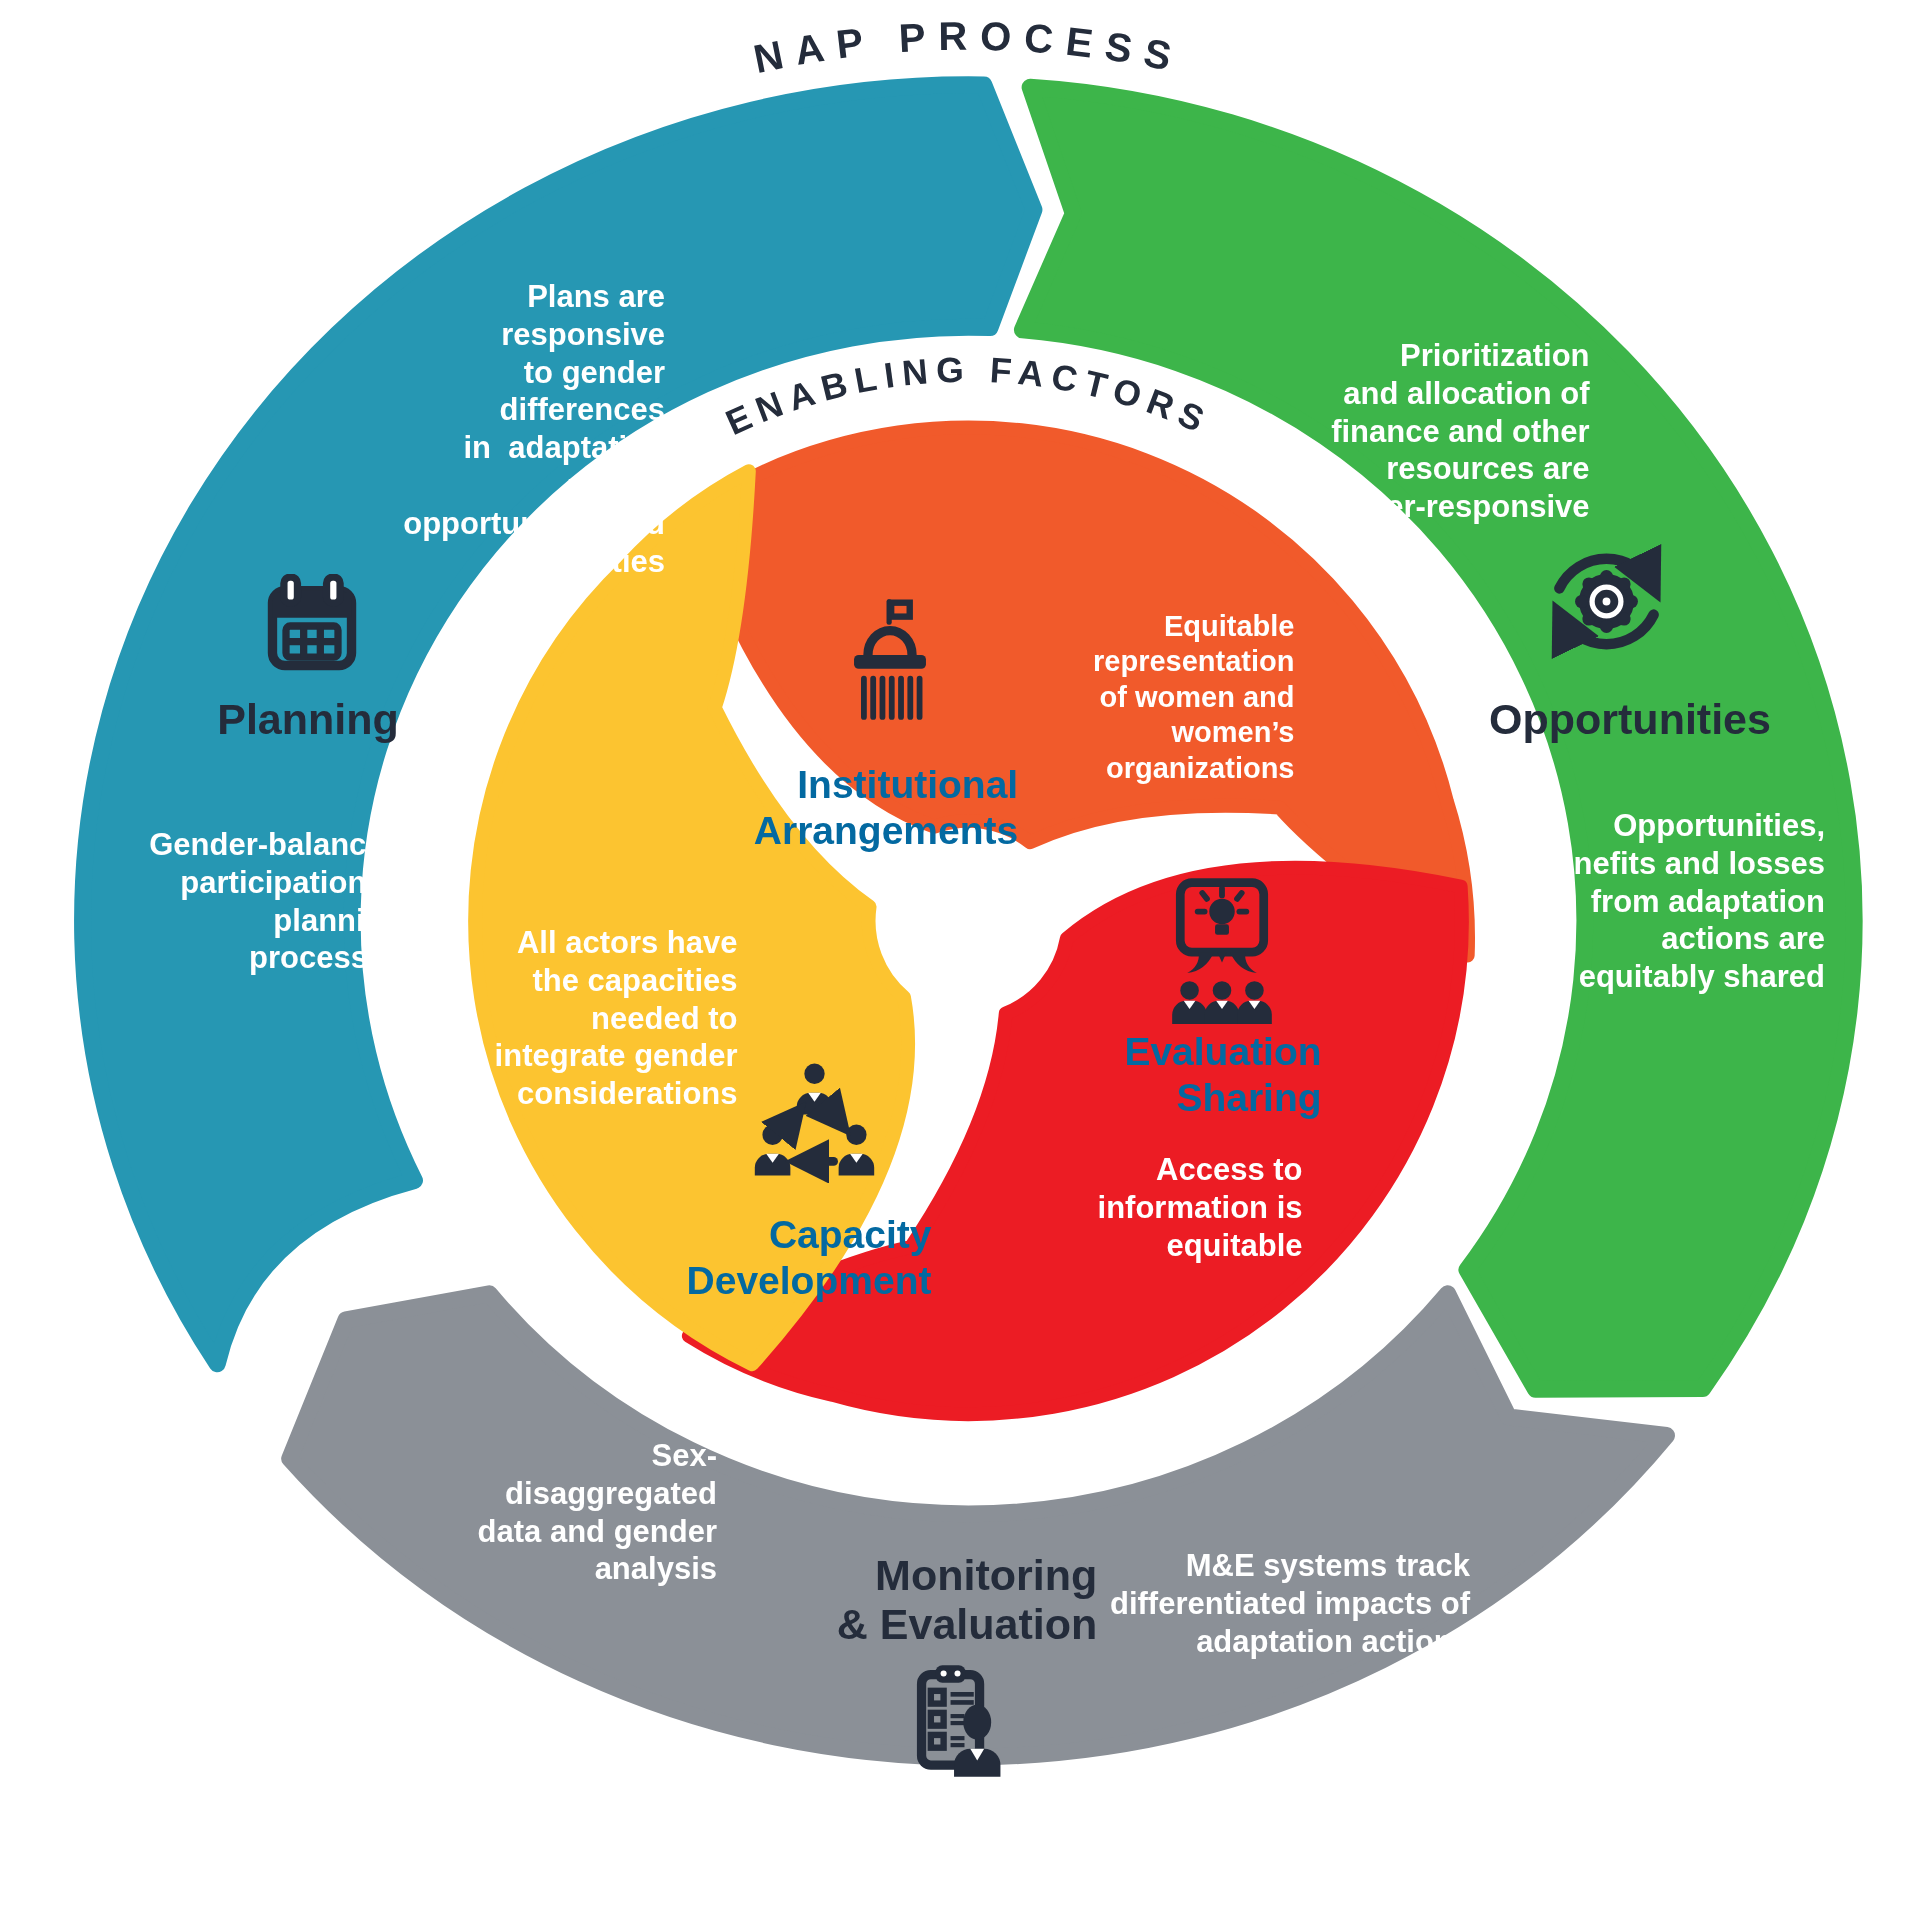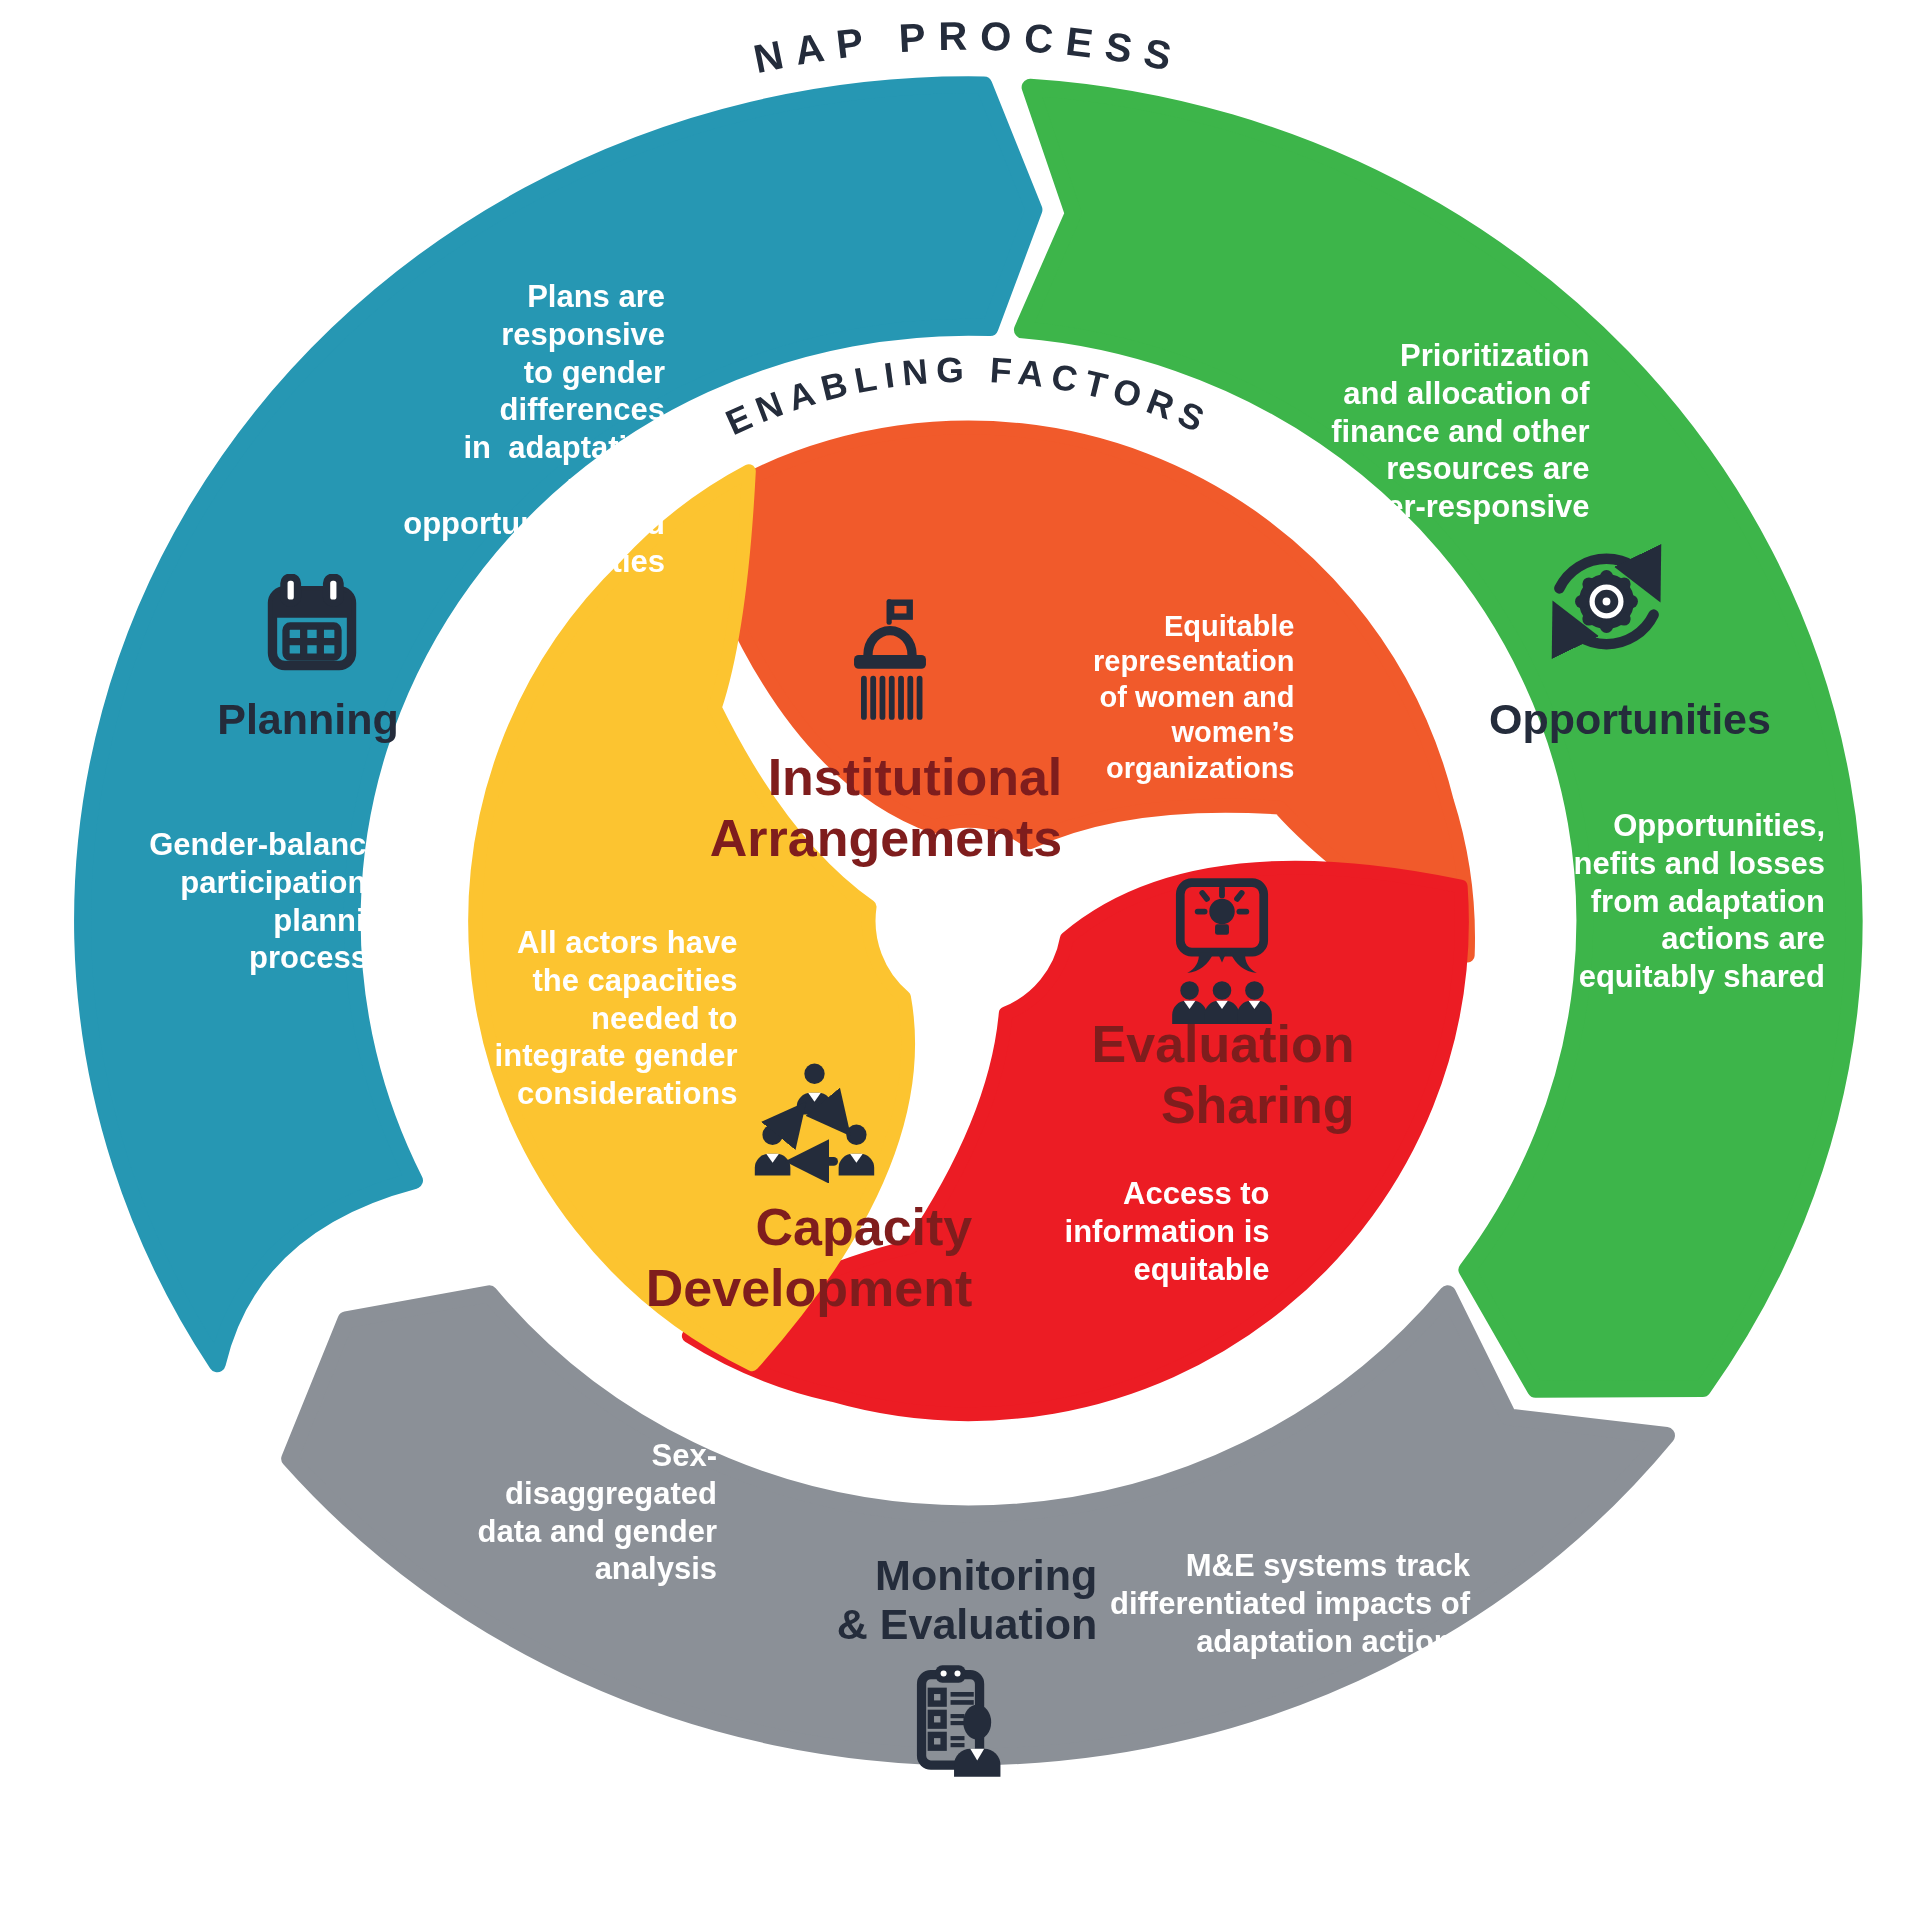--- a/index.html
+++ b/index.html
@@ -6,30 +6,30 @@
   body{
     width:1930px;height:1911px;position:relative;overflow:hidden;
     font-family:"Liberation Sans","DejaVu Sans",sans-serif;
   }
   #diagram{position:absolute;left:0;top:0;}
   .txt{position:absolute;transform:translate(-50%,-50%);text-align:right;
        font-weight:bold;white-space:pre-wrap;line-height:1.22;}
   .note{color:#ffffff;font-size:31px;}
   .note-sm{font-size:29px;}
   .stage{color:#242C3B;font-size:43px;line-height:1.15;}
-  .factor{color:#7f1d1d;font-size:52px;line-height:1.18;}
+  .factor{color:#0369a1;font-size:39px;line-height:1.18;}
   
   .pos-blue-note-1{left:511px;top:429px;width:308px;}
   .pos-blue-note-2{left:264px;top:902px;width:277px;}
   .pos-green-note-1{left:1443px;top:432px;width:293px;}
   .pos-green-note-2{left:1671px;top:902px;width:308px;}
   .pos-gray-note-1{left:586px;top:1513px;width:262px;}
   .pos-gray-note-2{left:1285px;top:1604px;width:370px;}
   .pos-orange-note{left:1179px;top:697px;width:231px;}
-  .pos-red-note{left:1146px;top:1208px;width:247px;margin-top:24px;}
+  .pos-red-note{left:1179px;top:1208px;width:247px;}
   .pos-yellow-note{left:614px;top:1019px;width:247px;}
   .pos-planning{left:308px;top:720px;}
   .pos-implementation{left:1630px;top:720px;}
   .pos-me{left:967px;top:1600px;}
   .pos-institutional{left:886px;top:808px;}
   .pos-information{left:1223px;top:1075px;}
   .pos-capacity{left:809px;top:1258px;}
   .icon{position:absolute;}
 </style>
 </head>

